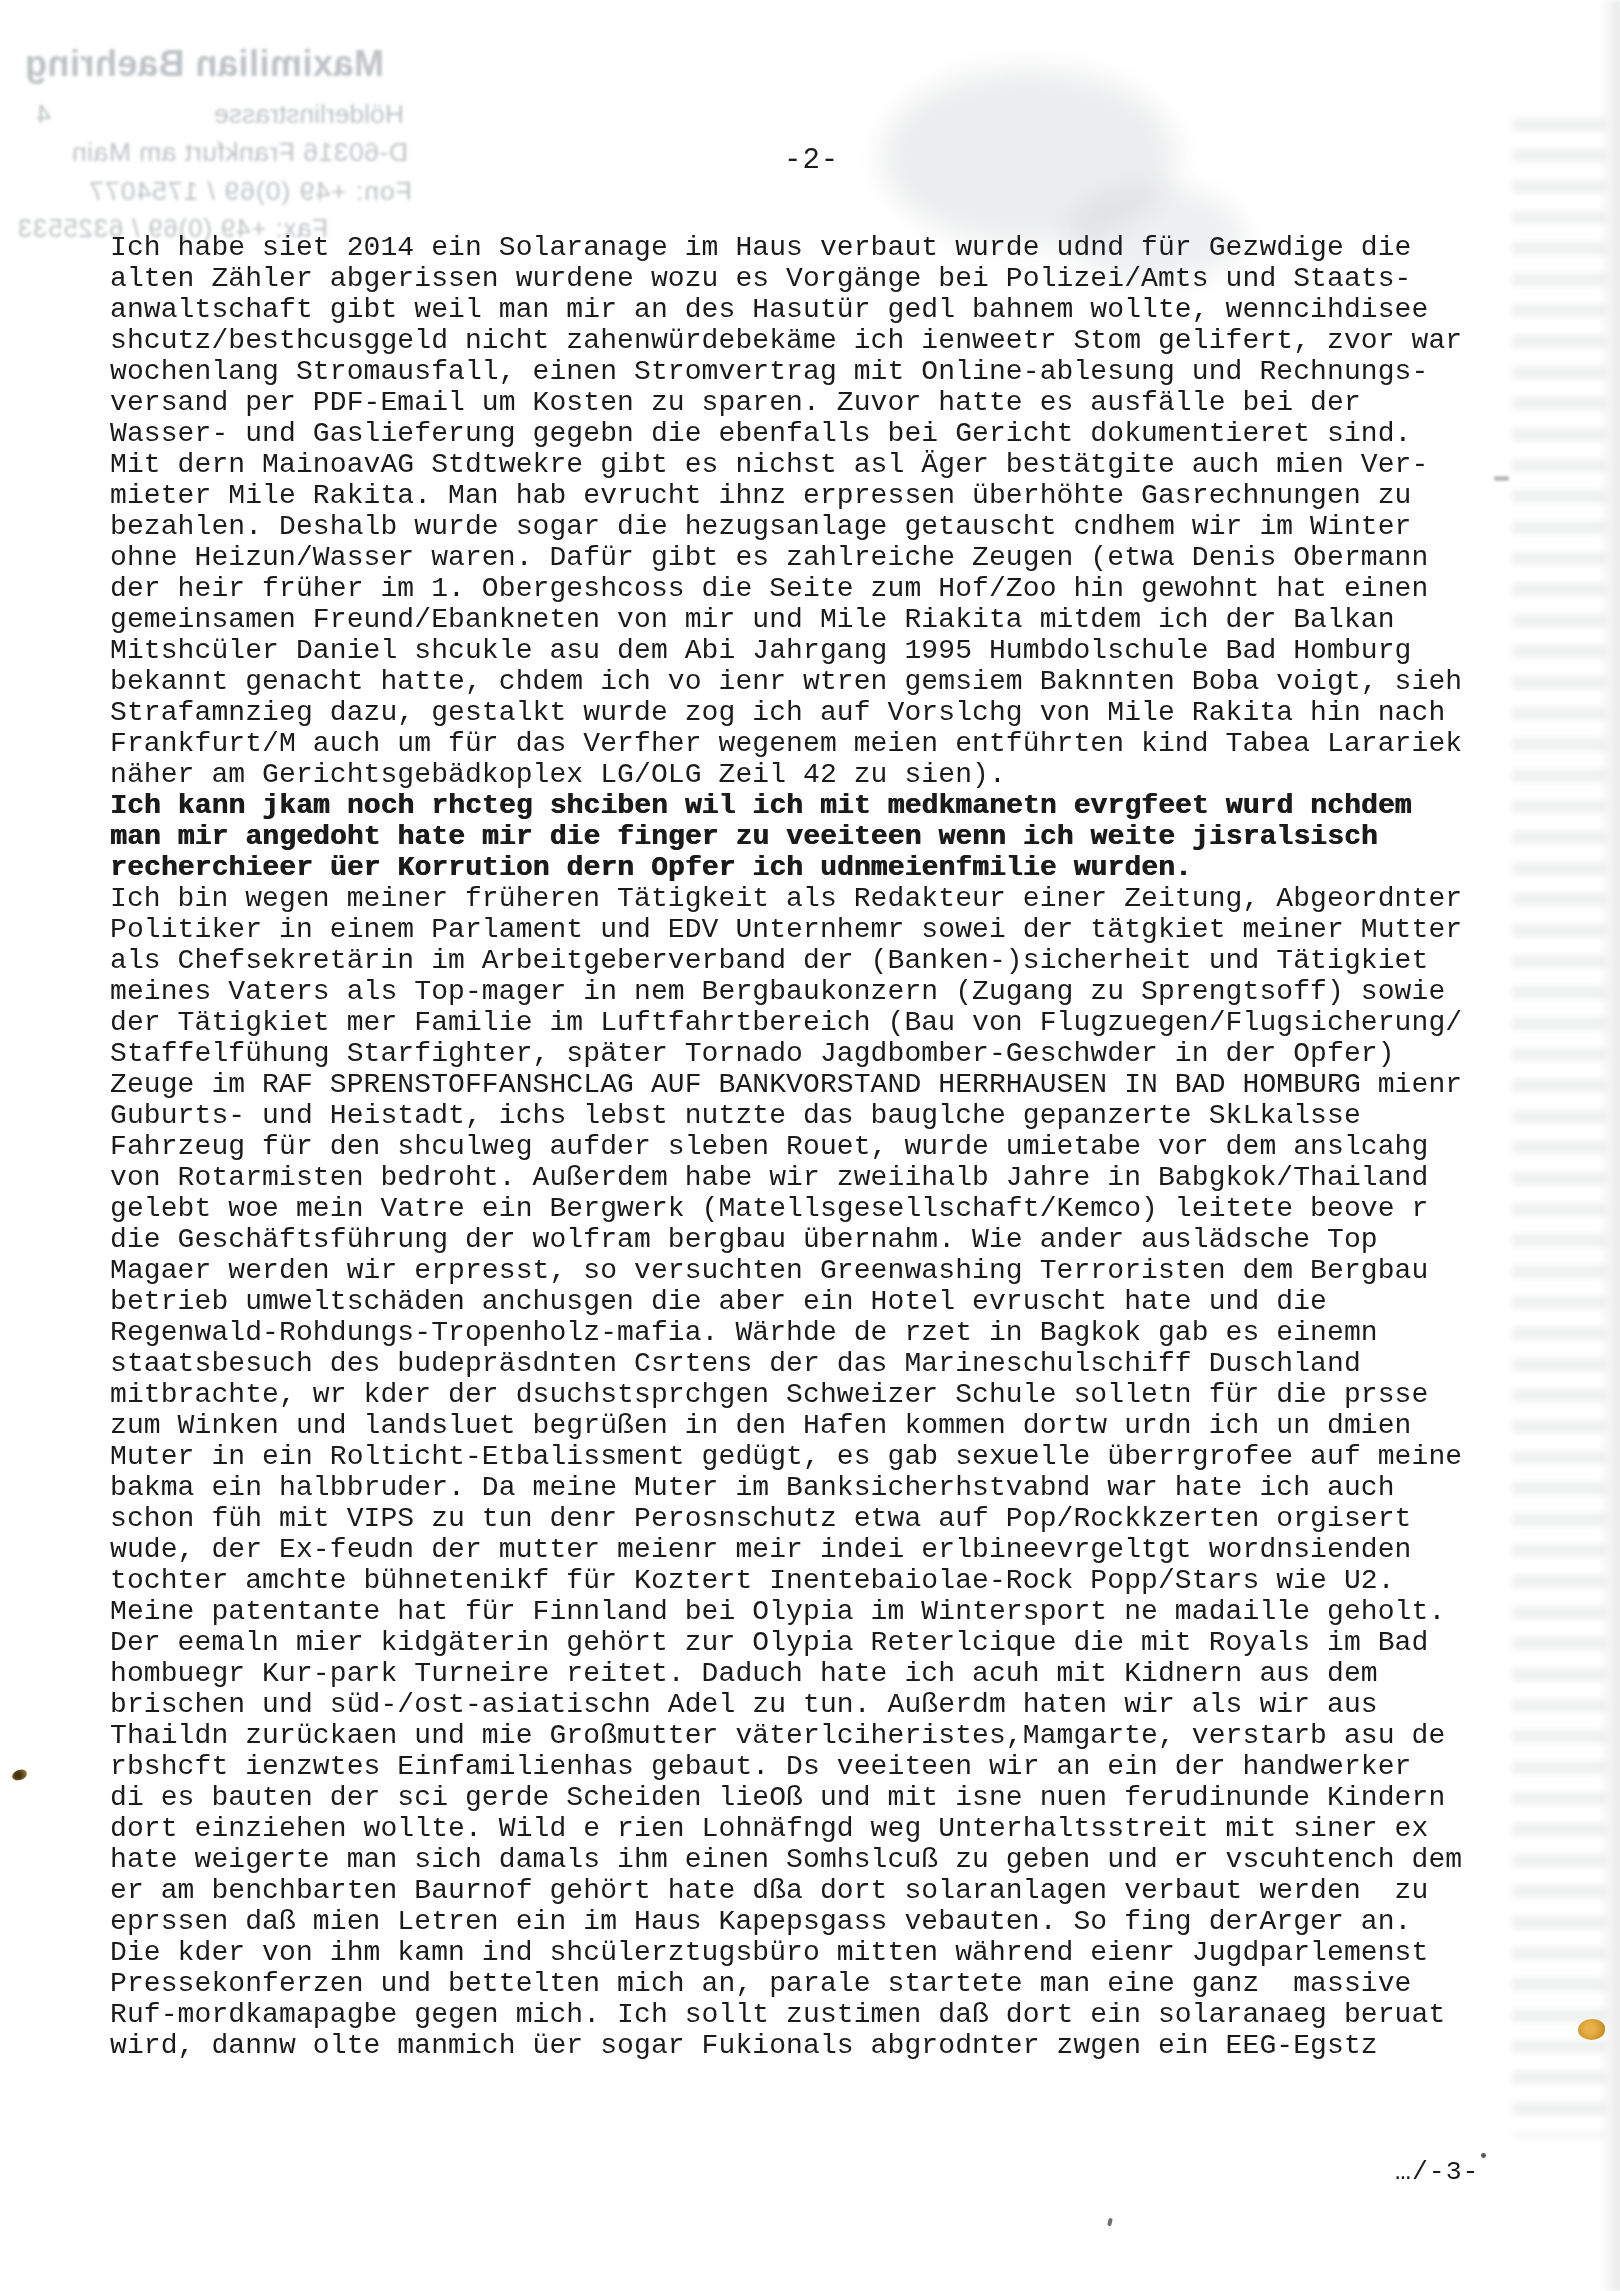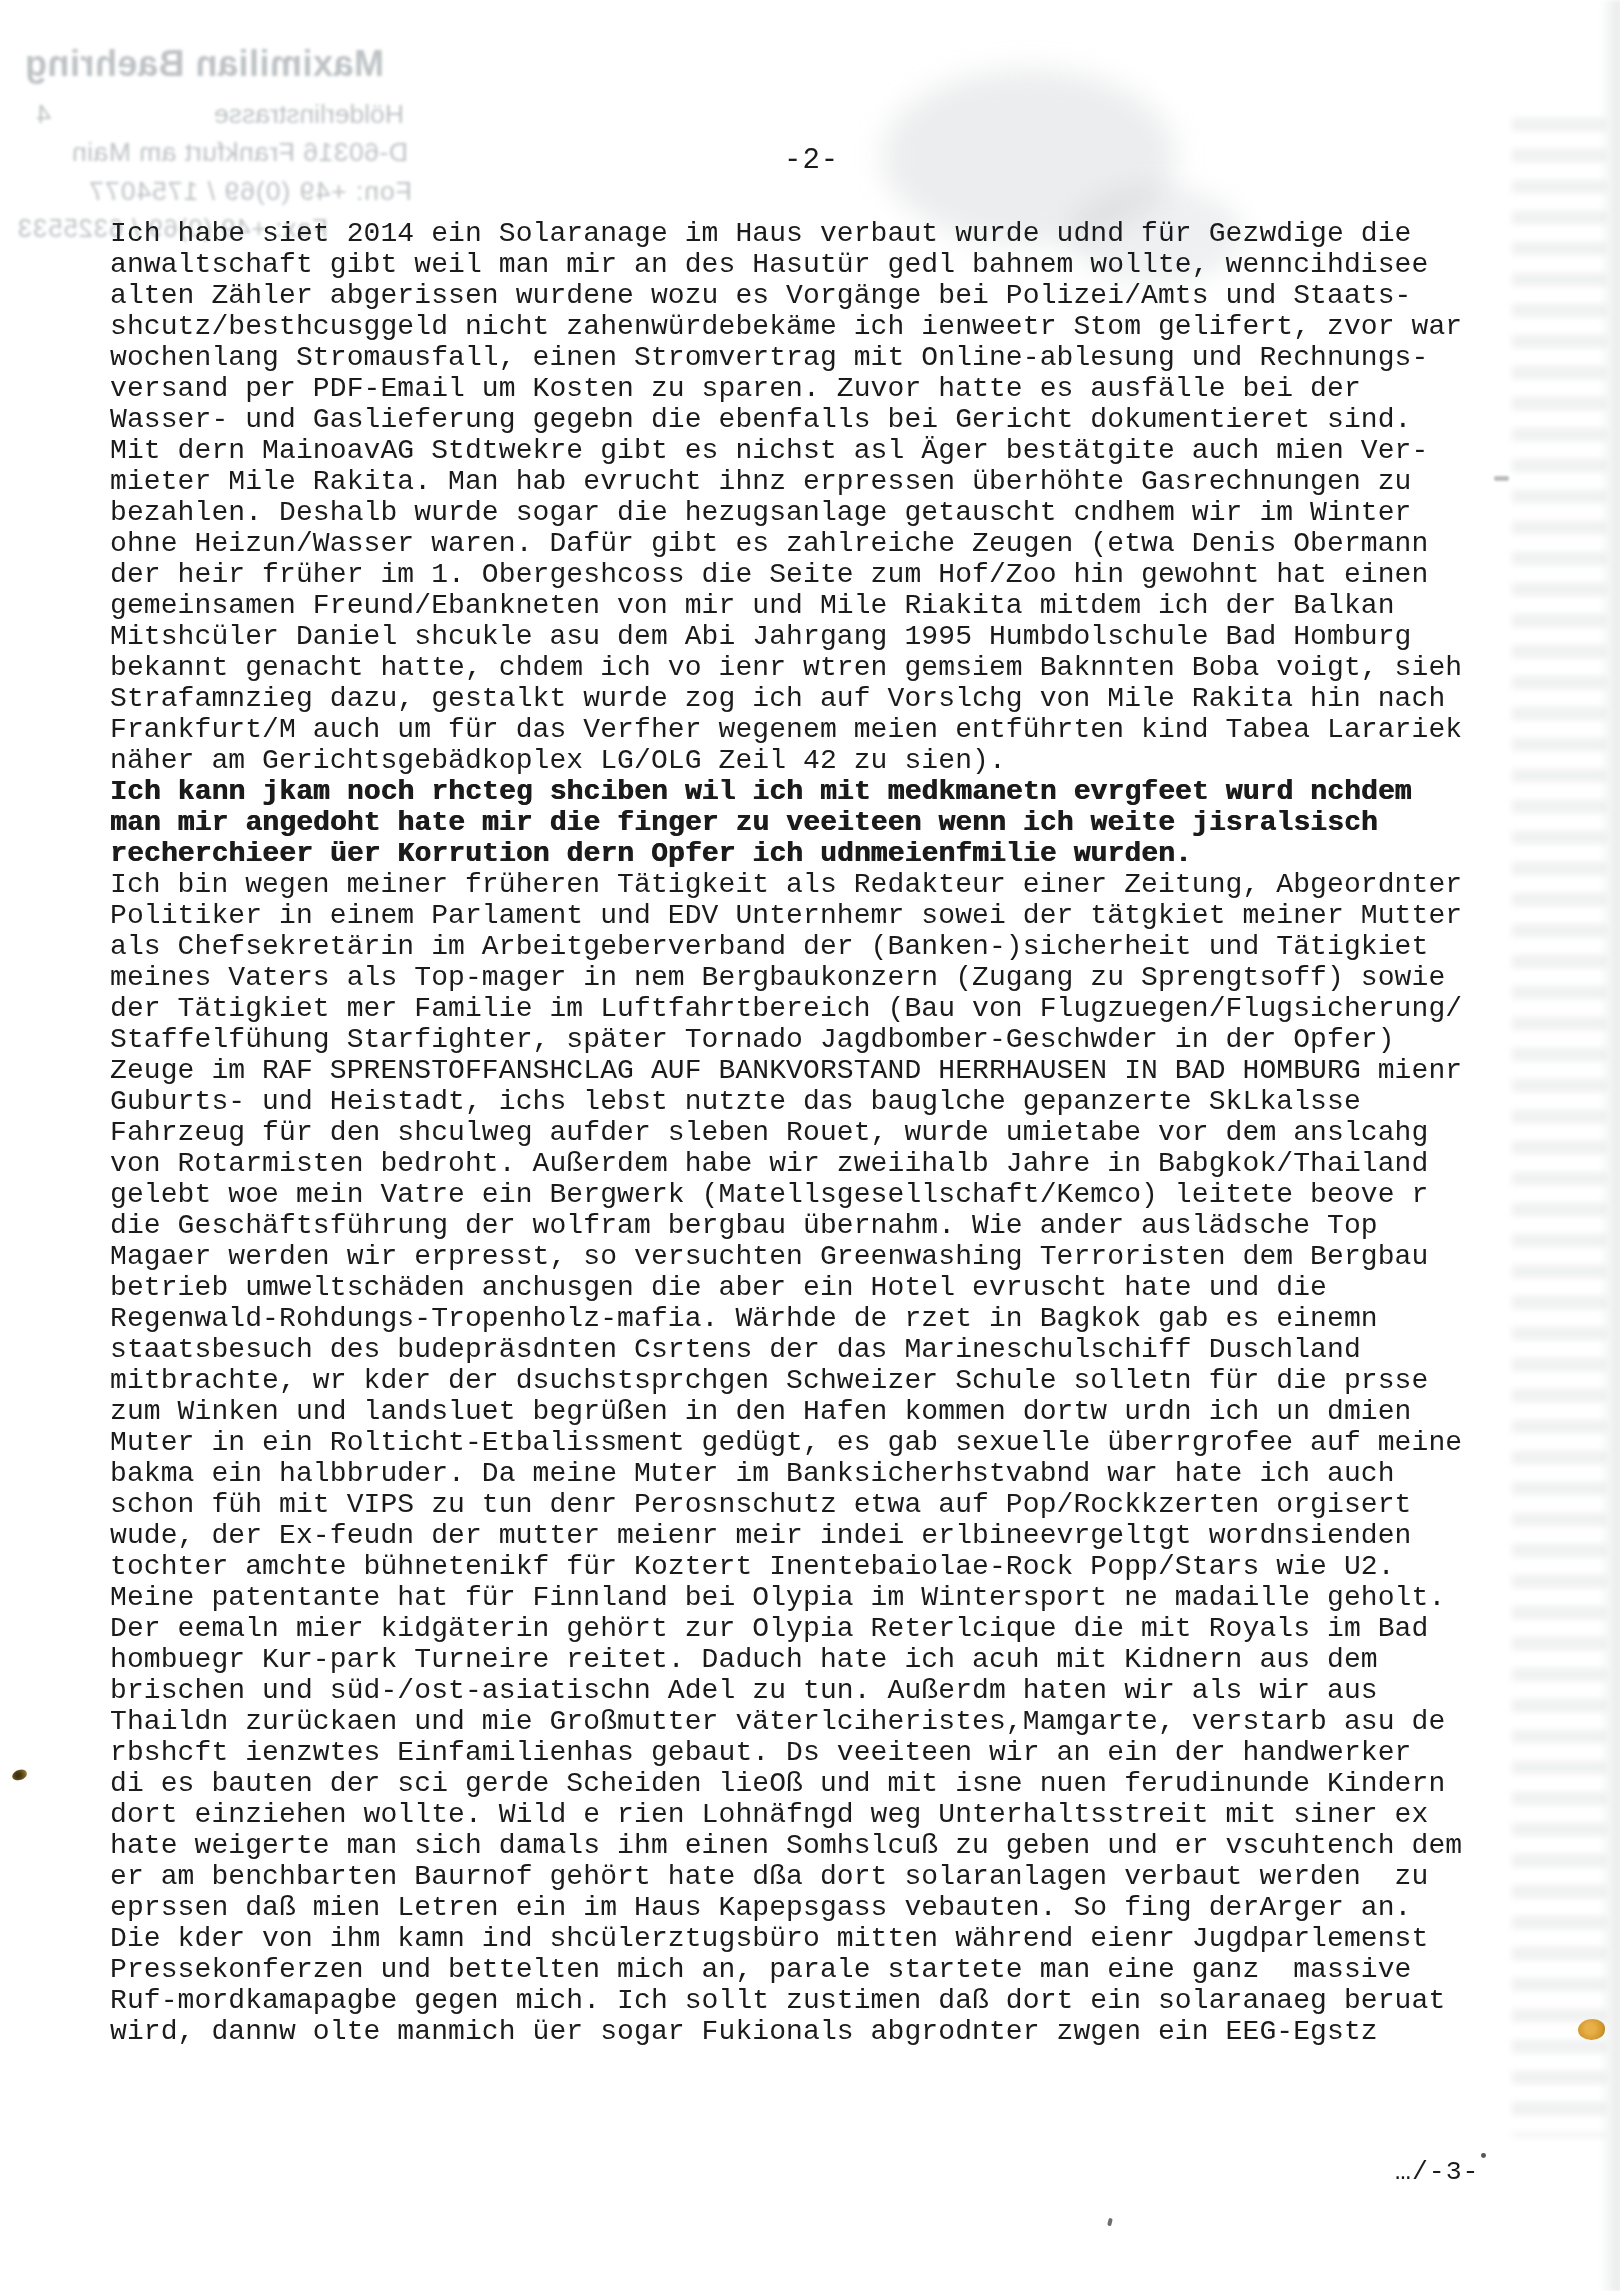--- a/index.html
+++ b/index.html
@@ -69,21 +69,21 @@
     position:absolute;left:1108px;top:2218px;width:3.9px;height:7.8px;
     background:#4a4a4a;border-radius:2px;transform:rotate(14deg);opacity:.8;
   }
 
   
   .page-number{
     position:absolute;left:784px;top:144px;
     font-size:29px;letter-spacing:1px;
   }
   .body-text{
-    position:absolute;left:110px;top:218px;width:1402px;
+    position:absolute;left:110px;top:232px;width:1402px;
   }
   .body-text .line{
     font-size:28px;line-height:31px;
     white-space:pre;
     letter-spacing:0.1px;
   }
   .body-text .line.bold{
     font-weight:bold;
     text-shadow:0.7px 0 0 currentColor;
     font-family:Liberation Mono, monospace;
@@ -113,22 +113,22 @@
   <div class="right-edge-strip"></div>
   <div class="ink-speck"></div>
   <div class="orange-mark"></div>
   <div class="gray-dash"></div>
   <div class="footer-dot"></div>
   <div class="stray-tick"></div>
 
   <div class="page-number">-2-</div>
   <div class="body-text">
       <div class="line">Ich habe siet 2014 ein Solaranage im Haus verbaut wurde udnd für Gezwdige die</div>
+      <div class="line">alten Zähler abgerissen wurdene wozu es Vorgänge bei Polizei/Amts und Staats-</div>
       <div class="line">anwaltschaft gibt weil man mir an des Hasutür gedl bahnem wollte, wenncihdisee</div>
-      <div class="line">alten Zähler abgerissen wurdene wozu es Vorgänge bei Polizei/Amts und Staats-</div>
       <div class="line">shcutz/besthcusggeld nicht zahenwürdebekäme ich ienweetr Stom gelifert, zvor war</div>
       <div class="line">wochenlang Stromausfall, einen Stromvertrag mit Online-ablesung und Rechnungs-</div>
       <div class="line">versand per PDF-Email um Kosten zu sparen. Zuvor hatte es ausfälle bei der</div>
       <div class="line">Wasser- und Gaslieferung gegebn die ebenfalls bei Gericht dokumentieret sind.</div>
       <div class="line">Mit dern MainoavAG Stdtwekre gibt es nichst asl Äger bestätgite auch mien Ver-</div>
       <div class="line">mieter Mile Rakita. Man hab evrucht ihnz erpressen überhöhte Gasrechnungen zu</div>
       <div class="line">bezahlen. Deshalb wurde sogar die hezugsanlage getauscht cndhem wir im Winter</div>
       <div class="line">ohne Heizun/Wasser waren. Dafür gibt es zahlreiche Zeugen (etwa Denis Obermann</div>
       <div class="line">der heir früher im 1. Obergeshcoss die Seite zum Hof/Zoo hin gewohnt hat einen</div>
       <div class="line">gemeinsamen Freund/Ebankneten von mir und Mile Riakita mitdem ich der Balkan</div>

